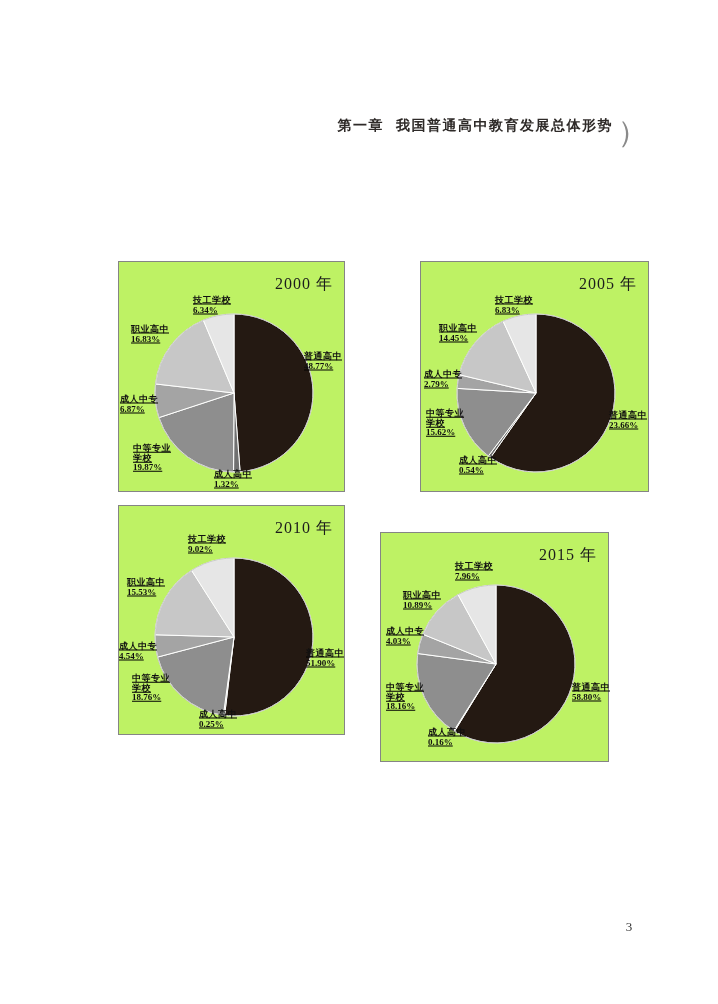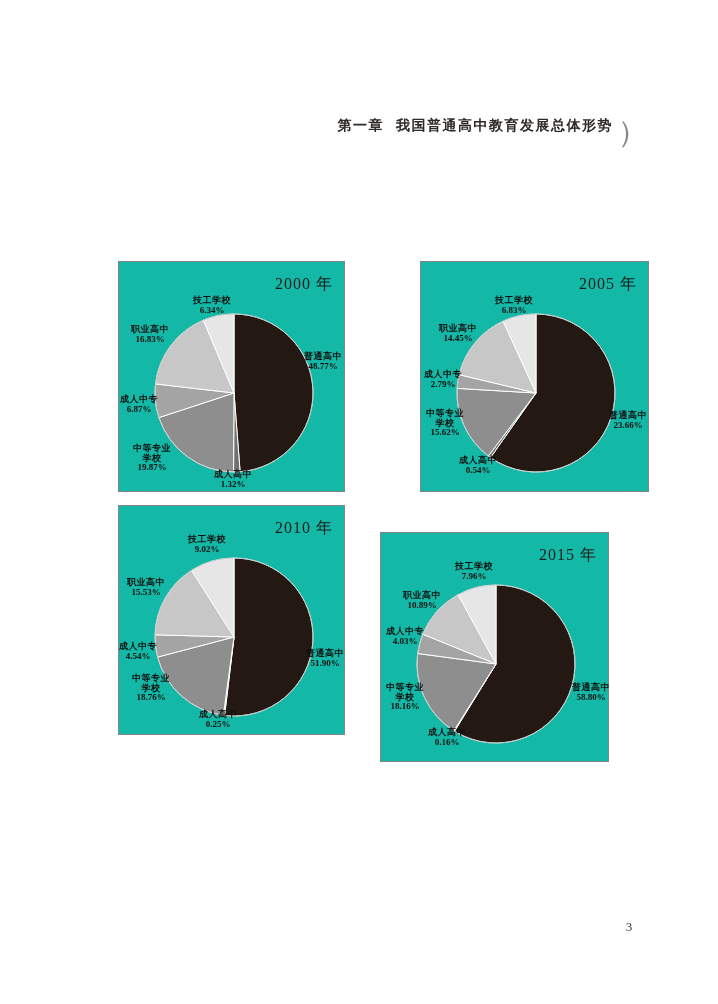--- a/index.html
+++ b/index.html
@@ -23,36 +23,36 @@
     line-height:30px;margin-left:5px;transform:translateY(3px) scaleX(1.05);
   }
   
   #body-paragraph{
     position:absolute;left:112px;top:124px;width:517px;
     font-size:16px;line-height:33px;color:#242220;
     text-align:justify;text-justify:inter-ideograph;
   }
   
   .chart-box{
-    position:absolute;width:225px;height:229px;background:#14b8a6;
+    position:absolute;width:225px;height:229px;background:#bef264;
     border:1px solid #858585;box-sizing:content-box;
   }
   #cb0{left:118px;top:261px;}
   #cb1{left:380px;top:261px;width:227px;margin-left:40px;}
   #cb2{left:118px;top:505px;height:228px;}
   #cb3{left:380px;top:532px;width:227px;height:228px;}
   .chart-year{
     position:absolute;top:12px;right:11px;
     font-family:"Liberation Serif","DejaVu Serif",serif;
     font-size:16px;color:#1c1c1c;letter-spacing:1px;
   }
   .pie-svg{position:absolute;left:0;top:0;}
   .pie-label{
     position:absolute;transform:translate(-50%,-50%);
-    text-align:center;white-space:nowrap;line-height:9.5px;z-index:2;
+    text-align:left;white-space:nowrap;line-height:9.5px;z-index:2;text-decoration:underline;
   }
   .lbl-name{
     font-family:"Liberation Sans","DejaVu Sans",sans-serif;
     font-weight:bold;font-size:9px;color:#101010;letter-spacing:0.5px;
   }
   .lbl-pct{
     font-family:"Liberation Serif","DejaVu Serif",serif;
     font-weight:bold;font-size:9px;color:#101010;
   }
   

